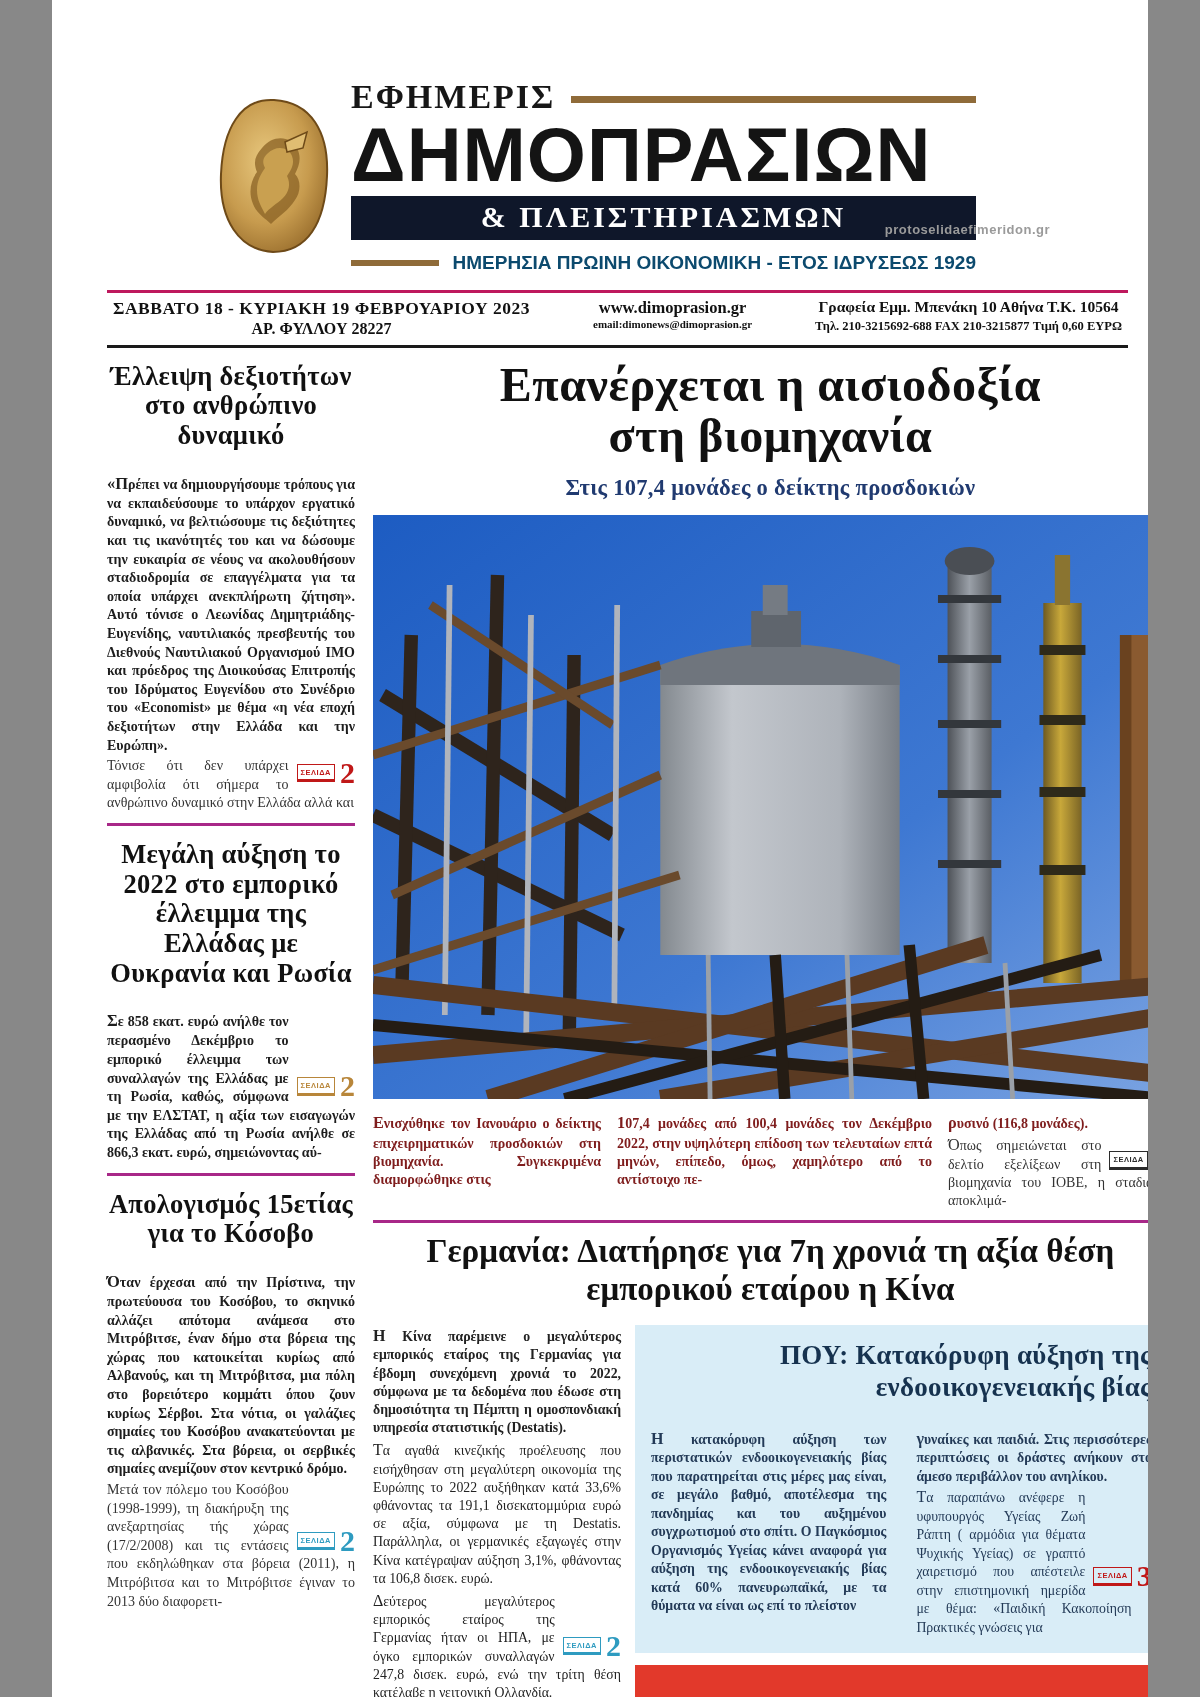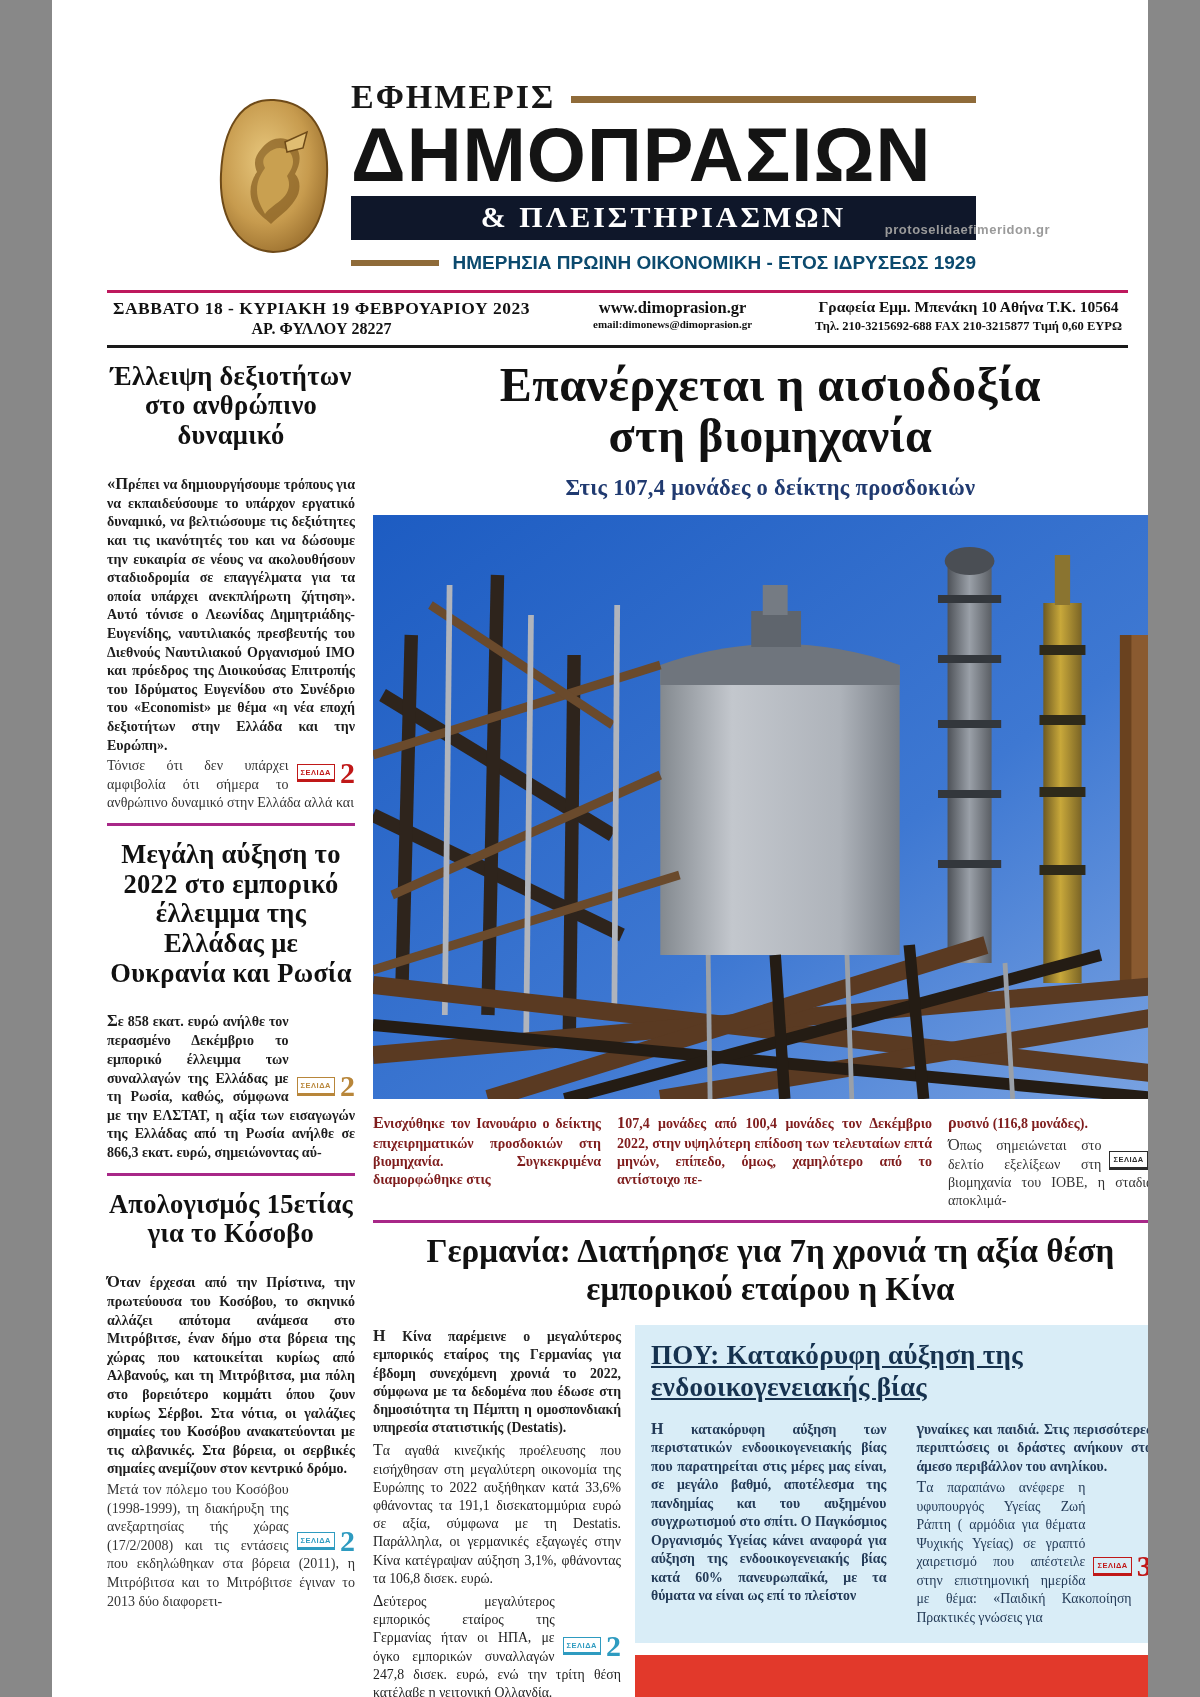--- a/index.html
+++ b/index.html
@@ -81,22 +81,22 @@
   .cap p::first-letter { font-size:116%; }
   
   .germ-hl { font-weight:bold; text-align:center; font-size:33px; line-height:1.15; margin-top:10px; }
   .bottom { display:grid; grid-template-columns:248px 1fr; gap:0 14px; margin-top:16px; }
   .germ-body { font-size:13.8px; line-height:1.32; text-align:justify; color:#222; }
   .germ-body .b { font-weight:bold; }
   .germ-body p + p { margin-top:2px; }
   .germ-body p::first-letter { font-size:116%; }
   
   .who-box { background:#d9edf7; padding:14px 16px 16px; }
-  .who-hl { text-align:left; font-weight:bold; font-size:27px; line-height:1.2; color:#16324f; letter-spacing:.3px;text-decoration:underline; }
-  .who-cols { display:grid; grid-template-columns:1fr 1fr; gap:0 30px; margin-top:14px; }
+  .who-hl { text-align:right; font-weight:bold; font-size:27px; line-height:1.2; color:#16324f; letter-spacing:.3px; }
+  .who-cols { display:grid; grid-template-columns:1fr 1fr; gap:0 30px; margin-top:24px; }
   .who-col { font-size:13.8px; line-height:1.34; text-align:justify; color:#233a57; }
   .who-col.b { font-weight:bold; }
   .who-col p::first-letter { font-size:116%; }
   .who-col .b2 { font-weight:bold; }
   
   .promo {
     margin-top:12px; background:#e2392b; height:188px;
     display:flex; align-items:center; justify-content:center;
     font-family:"Liberation Sans","DejaVu Sans",sans-serif; overflow:hidden;
   }

